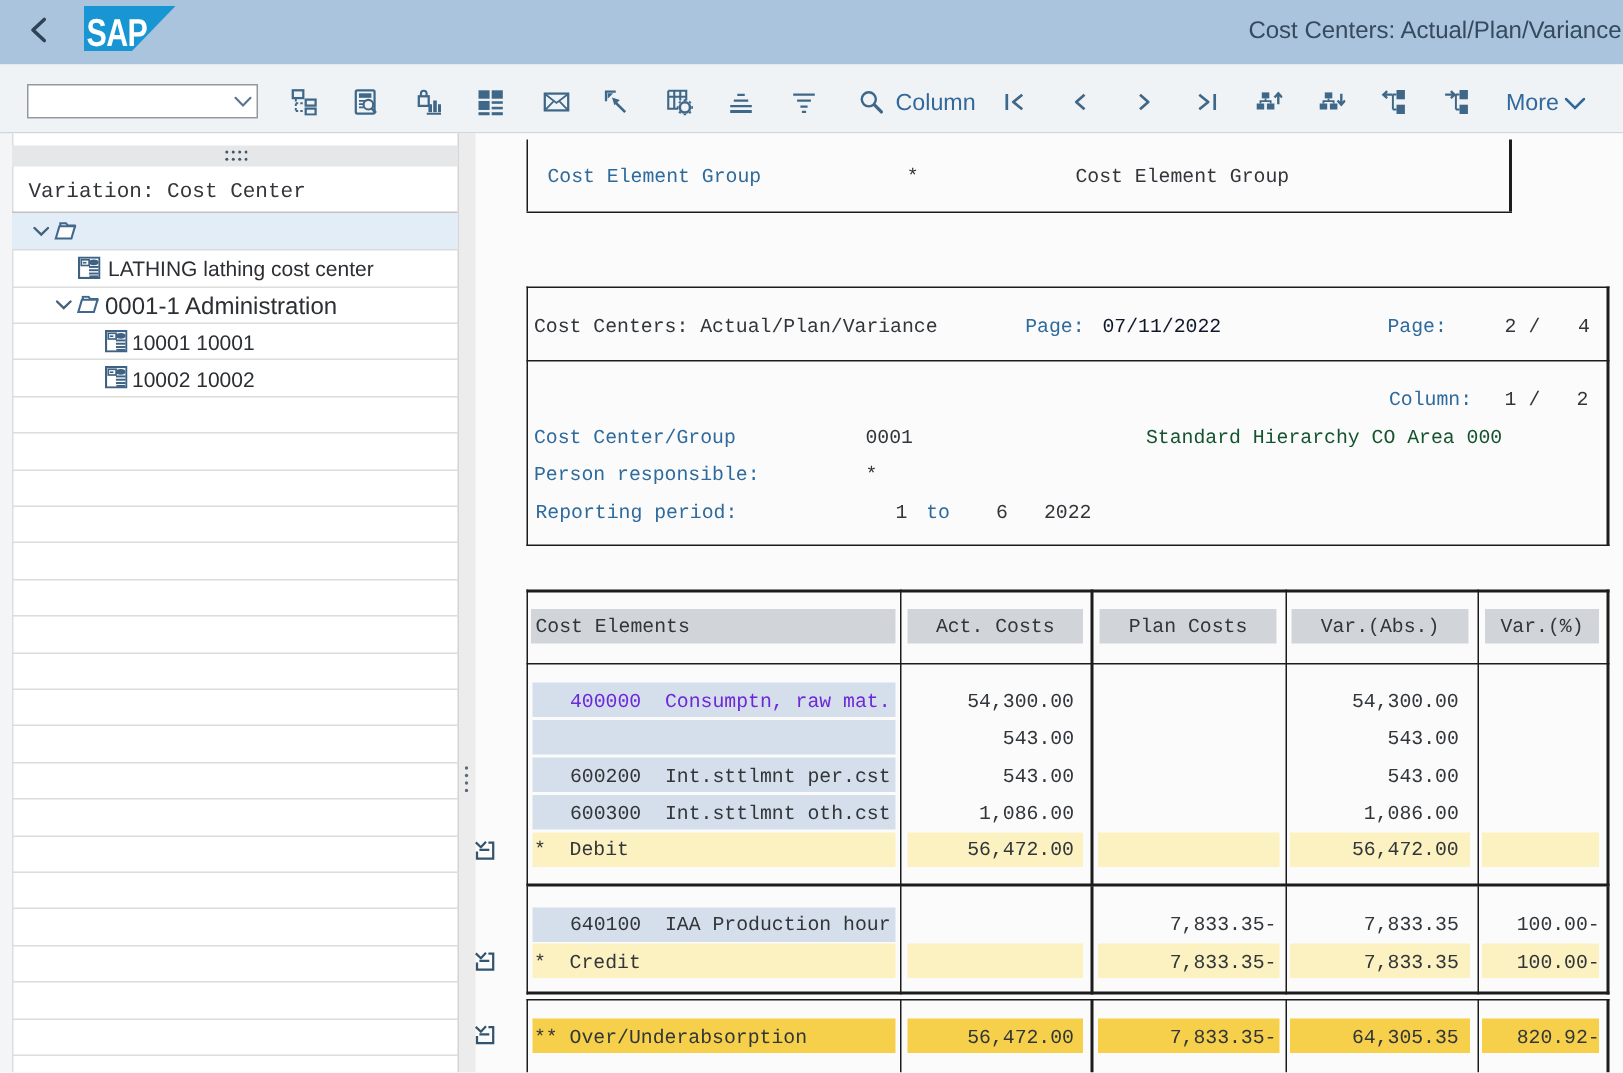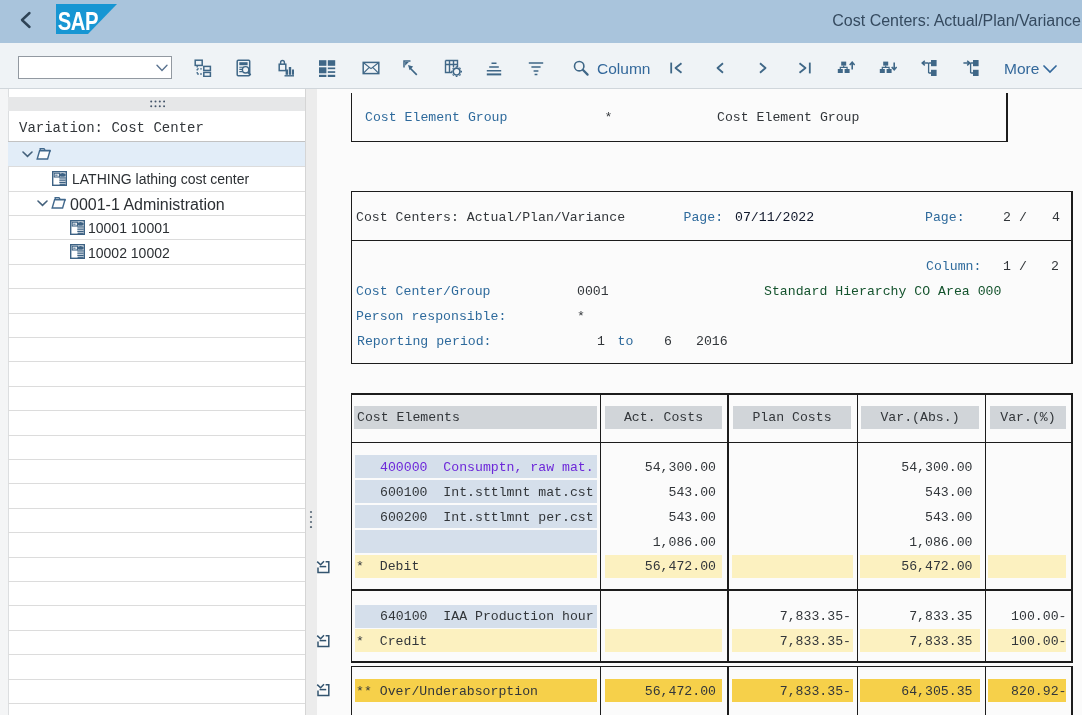--- a/index.html
+++ b/index.html
@@ -253,21 +253,21 @@
 <div style="position:absolute;left:1051px;top:259px;line-height:16px;font:13.2px 'Liberation Mono',monospace;color:#32363a;white-space:pre">2</div>
 <div style="position:absolute;left:356px;top:284px;line-height:16px;font:13.2px 'Liberation Mono',monospace;color:#2e6a9c;white-space:pre">Cost Center/Group</div>
 <div style="position:absolute;left:577px;top:284px;line-height:16px;font:13.2px 'Liberation Mono',monospace;color:#32363a;white-space:pre">0001</div>
 <div style="position:absolute;left:764px;top:284px;line-height:16px;font:13.2px 'Liberation Mono',monospace;color:#14532d;white-space:pre">Standard Hierarchy CO Area 000</div>
 <div style="position:absolute;left:356px;top:309px;line-height:16px;font:13.2px 'Liberation Mono',monospace;color:#2e6a9c;white-space:pre">Person responsible:</div>
 <div style="position:absolute;left:577px;top:309px;line-height:16px;font:13.2px 'Liberation Mono',monospace;color:#32363a;white-space:pre">*</div>
 <div style="position:absolute;left:357px;top:334px;line-height:16px;font:13.2px 'Liberation Mono',monospace;color:#2e6a9c;white-space:pre">Reporting period:</div>
 <div style="position:absolute;left:597px;top:334px;line-height:16px;font:13.2px 'Liberation Mono',monospace;color:#32363a;white-space:pre">1</div>
 <div style="position:absolute;left:617.5px;top:334px;line-height:16px;font:13.2px 'Liberation Mono',monospace;color:#2e6a9c;white-space:pre">to</div>
 <div style="position:absolute;left:664px;top:334px;line-height:16px;font:13.2px 'Liberation Mono',monospace;color:#32363a;white-space:pre">6</div>
-<div style="position:absolute;left:696px;top:334px;line-height:16px;font:13.2px 'Liberation Mono',monospace;color:#32363a;white-space:pre">2016</div>
+<div style="position:absolute;left:696px;top:334px;line-height:16px;font:13.2px 'Liberation Mono',monospace;color:#32363a;white-space:pre">2022</div>
 <div style="position:absolute;left:350.5px;top:393px;width:722.0px;height:1.5px;background:#1c1c1c;"></div>
 <div style="position:absolute;left:350.5px;top:441.5px;width:722.0px;height:1.5px;background:#1c1c1c;"></div>
 <div style="position:absolute;left:350.5px;top:589px;width:722.0px;height:1.5px;background:#1c1c1c;"></div>
 <div style="position:absolute;left:350.5px;top:393px;width:1.5px;height:197.5px;background:#1c1c1c;"></div>
 <div style="position:absolute;left:599.8px;top:393px;width:1.5px;height:197.5px;background:#1c1c1c;"></div>
 <div style="position:absolute;left:727px;top:393px;width:1.5px;height:197.5px;background:#1c1c1c;"></div>
 <div style="position:absolute;left:856.5px;top:393px;width:1.5px;height:197.5px;background:#1c1c1c;"></div>
 <div style="position:absolute;left:984.5px;top:393px;width:1.5px;height:197.5px;background:#1c1c1c;"></div>
 <div style="position:absolute;left:1071px;top:393px;width:1.5px;height:197.5px;background:#1c1c1c;"></div>
 <div style="position:absolute;left:353.5px;top:405.5px;width:243.5px;height:23px;background:#d1d5d9;"></div>
@@ -278,28 +278,28 @@
 <div style="position:absolute;left:357px;top:410px;line-height:16px;font:13.2px 'Liberation Mono',monospace;color:#32363a;white-space:pre">Cost Elements</div>
 <div style="position:absolute;left:605px;top:410px;width:117px;text-align:center;line-height:16px;font:13.2px 'Liberation Mono',monospace;color:#32363a;white-space:pre">Act. Costs</div>
 <div style="position:absolute;left:733px;top:410px;width:118px;text-align:center;line-height:16px;font:13.2px 'Liberation Mono',monospace;color:#32363a;white-space:pre">Plan Costs</div>
 <div style="position:absolute;left:861px;top:410px;width:118px;text-align:center;line-height:16px;font:13.2px 'Liberation Mono',monospace;color:#32363a;white-space:pre">Var.(Abs.)</div>
 <div style="position:absolute;left:990px;top:410px;width:76px;text-align:center;line-height:16px;font:13.2px 'Liberation Mono',monospace;color:#32363a;white-space:pre">Var.(%)</div>
 <div style="position:absolute;left:354.5px;top:455px;width:242.0px;height:23px;background:#d5dfeb;"></div>
 <div style="position:absolute;left:380px;top:459.5px;line-height:16px;font:13.2px 'Liberation Mono',monospace;color:#6d28d9;white-space:pre">400000  Consumptn, raw mat.</div>
 <div style="position:absolute;right:366px;top:459.5px;line-height:16px;font:13.2px 'Liberation Mono',monospace;color:#32363a;white-space:pre">54,300.00</div>
 <div style="position:absolute;right:109.5px;top:459.5px;line-height:16px;font:13.2px 'Liberation Mono',monospace;color:#32363a;white-space:pre">54,300.00</div>
 <div style="position:absolute;left:354.5px;top:480px;width:242.0px;height:23px;background:#d5dfeb;"></div>
-<div style="position:absolute;left:380px;top:484.5px;line-height:16px;font:13.2px 'Liberation Mono',monospace;color:#32363a;white-space:pre">600100  Int.sttlmnt mat.cst</div>
 <div style="position:absolute;right:366px;top:484.5px;line-height:16px;font:13.2px 'Liberation Mono',monospace;color:#32363a;white-space:pre">543.00</div>
 <div style="position:absolute;right:109.5px;top:484.5px;line-height:16px;font:13.2px 'Liberation Mono',monospace;color:#32363a;white-space:pre">543.00</div>
 <div style="position:absolute;left:354.5px;top:505px;width:242.0px;height:23px;background:#d5dfeb;"></div>
 <div style="position:absolute;left:380px;top:509.5px;line-height:16px;font:13.2px 'Liberation Mono',monospace;color:#32363a;white-space:pre">600200  Int.sttlmnt per.cst</div>
 <div style="position:absolute;right:366px;top:509.5px;line-height:16px;font:13.2px 'Liberation Mono',monospace;color:#32363a;white-space:pre">543.00</div>
 <div style="position:absolute;right:109.5px;top:509.5px;line-height:16px;font:13.2px 'Liberation Mono',monospace;color:#32363a;white-space:pre">543.00</div>
 <div style="position:absolute;left:354.5px;top:530px;width:242.0px;height:23px;background:#d5dfeb;"></div>
+<div style="position:absolute;left:380px;top:534.5px;line-height:16px;font:13.2px 'Liberation Mono',monospace;color:#32363a;white-space:pre">600300  Int.sttlmnt oth.cst</div>
 <div style="position:absolute;right:366px;top:534.5px;line-height:16px;font:13.2px 'Liberation Mono',monospace;color:#32363a;white-space:pre">1,086.00</div>
 <div style="position:absolute;right:109.5px;top:534.5px;line-height:16px;font:13.2px 'Liberation Mono',monospace;color:#32363a;white-space:pre">1,086.00</div>
 <div style="position:absolute;left:354.5px;top:554.5px;width:242.0px;height:23px;background:#fcf1c0;"></div>
 <div style="position:absolute;left:604.5px;top:554.5px;width:117.5px;height:23px;background:#fcf1c0;"></div>
 <div style="position:absolute;left:732px;top:554.5px;width:121px;height:23px;background:#fcf1c0;"></div>
 <div style="position:absolute;left:860px;top:554.5px;width:120px;height:23px;background:#fcf1c0;"></div>
 <div style="position:absolute;left:988px;top:554.5px;width:78px;height:23px;background:#fcf1c0;"></div>
 <div style="position:absolute;left:356px;top:559px;line-height:16px;font:13.2px 'Liberation Mono',monospace;color:#32363a;white-space:pre">*  Debit</div>
 <div style="position:absolute;right:366px;top:559px;line-height:16px;font:13.2px 'Liberation Mono',monospace;color:#32363a;white-space:pre">56,472.00</div>
 <div style="position:absolute;right:109.5px;top:559px;line-height:16px;font:13.2px 'Liberation Mono',monospace;color:#32363a;white-space:pre">56,472.00</div>

